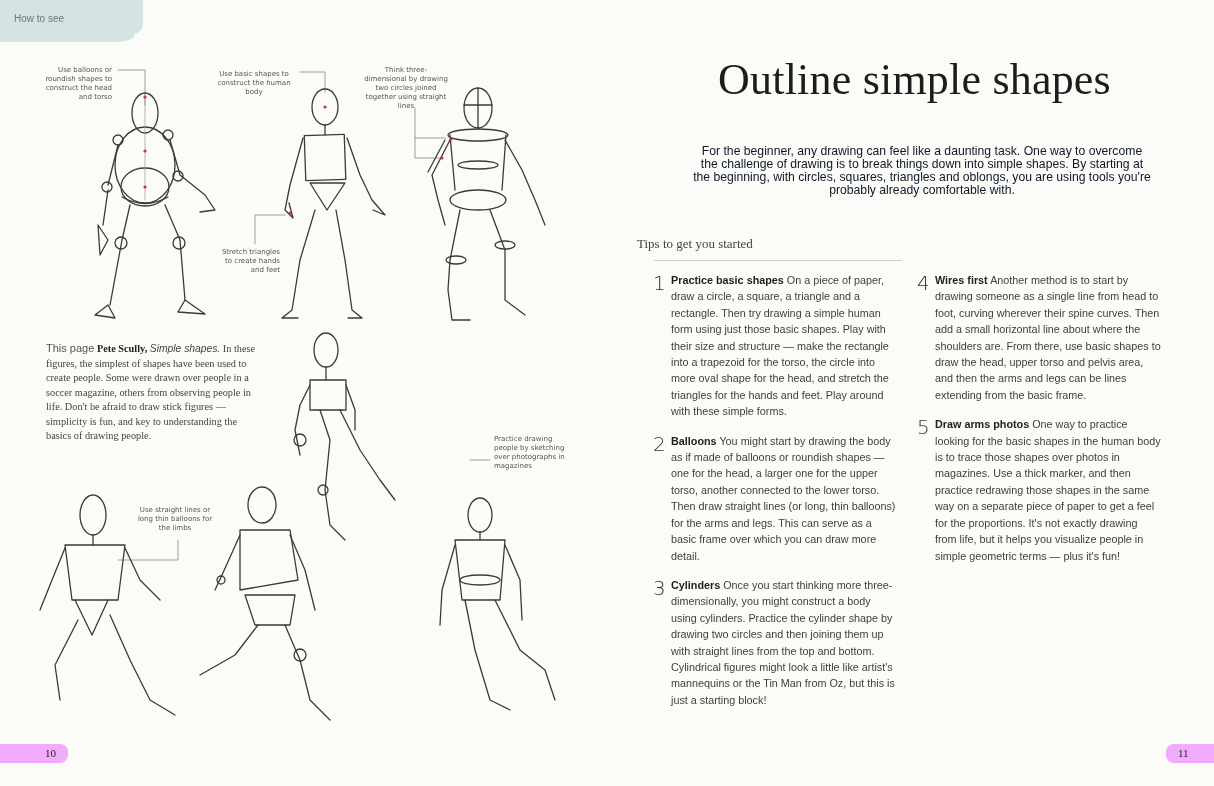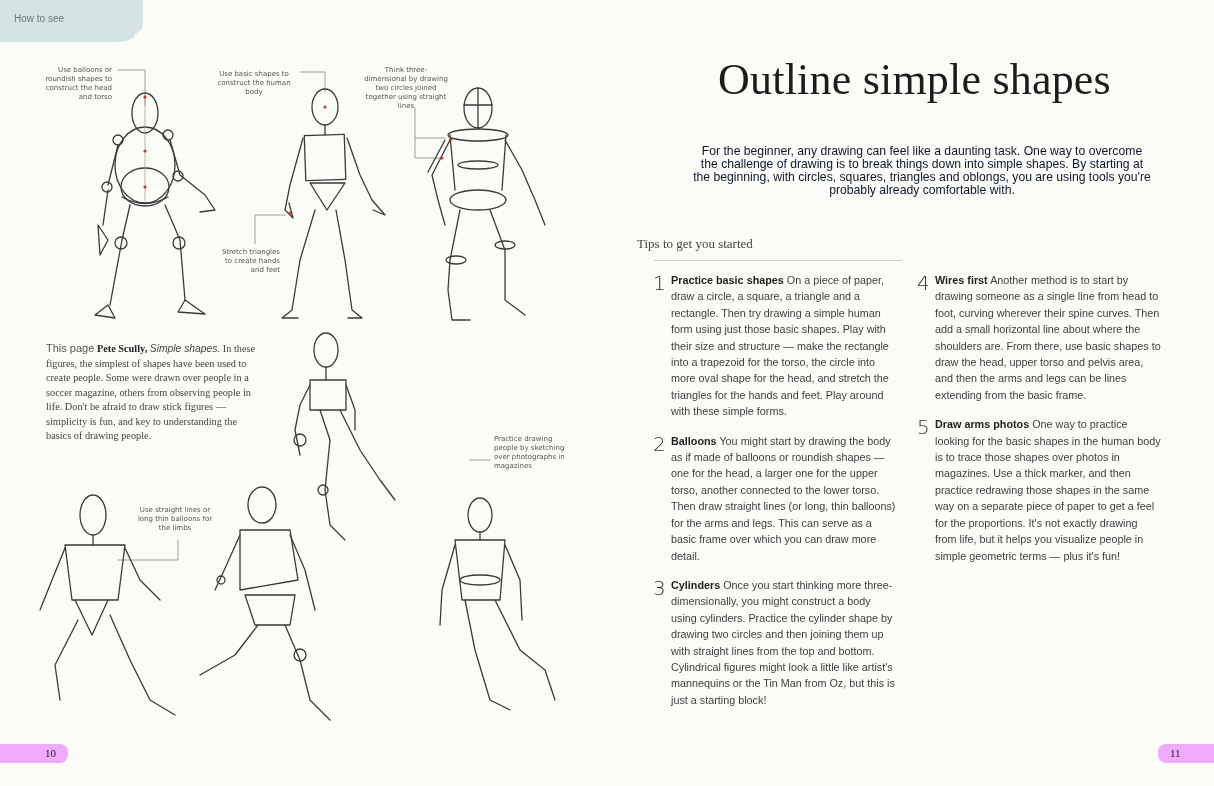--- a/index.html
+++ b/index.html
@@ -5,21 +5,21 @@
   html,body{margin:0;padding:0;}
   body{width:1214px;height:786px;background:#fbfbf8;position:relative;overflow:hidden;font-family:"Liberation Sans",sans-serif;color:#333;}
   .page{position:absolute;top:0;height:786px;}
   .page-left{left:0;width:607px;}
   .page-right{left:607px;width:607px;}
   .section-tab{position:absolute;left:0;top:0;width:135px;height:42px;background:#d5e3e2;border-bottom-right-radius:18px 8px;}
   .section-tab::after{content:"";position:absolute;right:-8px;top:0;width:14px;height:34px;background:#d5e3e2;border-radius:0 0 10px 0;}
   .section-label{position:absolute;left:14px;top:13px;font-size:10px;color:#6a7a7a;}
   .pg-band{position:absolute;top:744px;height:19px;background:#f0abfc;}
   .pg-band.left{left:0;width:68px;border-radius:0 8px 8px 0;}
-  .pg-band.right{right:0;width:56px;border-radius:8px 0 0 8px;text-align:center;}
+  .pg-band.right{right:0;width:48px;border-radius:8px 0 0 8px;text-align:center;}
   .pg-num{position:absolute;top:3px;font-family:"Liberation Serif",serif;font-size:11px;color:#222;}
   .pg-band.left .pg-num{left:45px;}
   .pg-band.right .pg-num{left:12px;}
   .callout{position:absolute;font-family:"DejaVu Sans",sans-serif;font-size:7px;line-height:9px;color:#555;}
   .figs{position:absolute;left:0;top:0;}
   .caption{position:absolute;left:46px;top:341px;width:210px;font-family:"Liberation Serif",serif;font-size:10.3px;line-height:14.5px;color:#444;}
   .caption .lead{font-family:"Liberation Sans",sans-serif;font-size:11px;color:#555;}
   .caption b{color:#222;}
   .caption i{font-family:"Liberation Sans",sans-serif;}
   .title{position:absolute;left:0;width:607px;top:54px;text-align:center;font-family:"Liberation Serif",serif;font-size:44px;color:#1c1c1c;letter-spacing:0.2px;padding-left:4px;}

